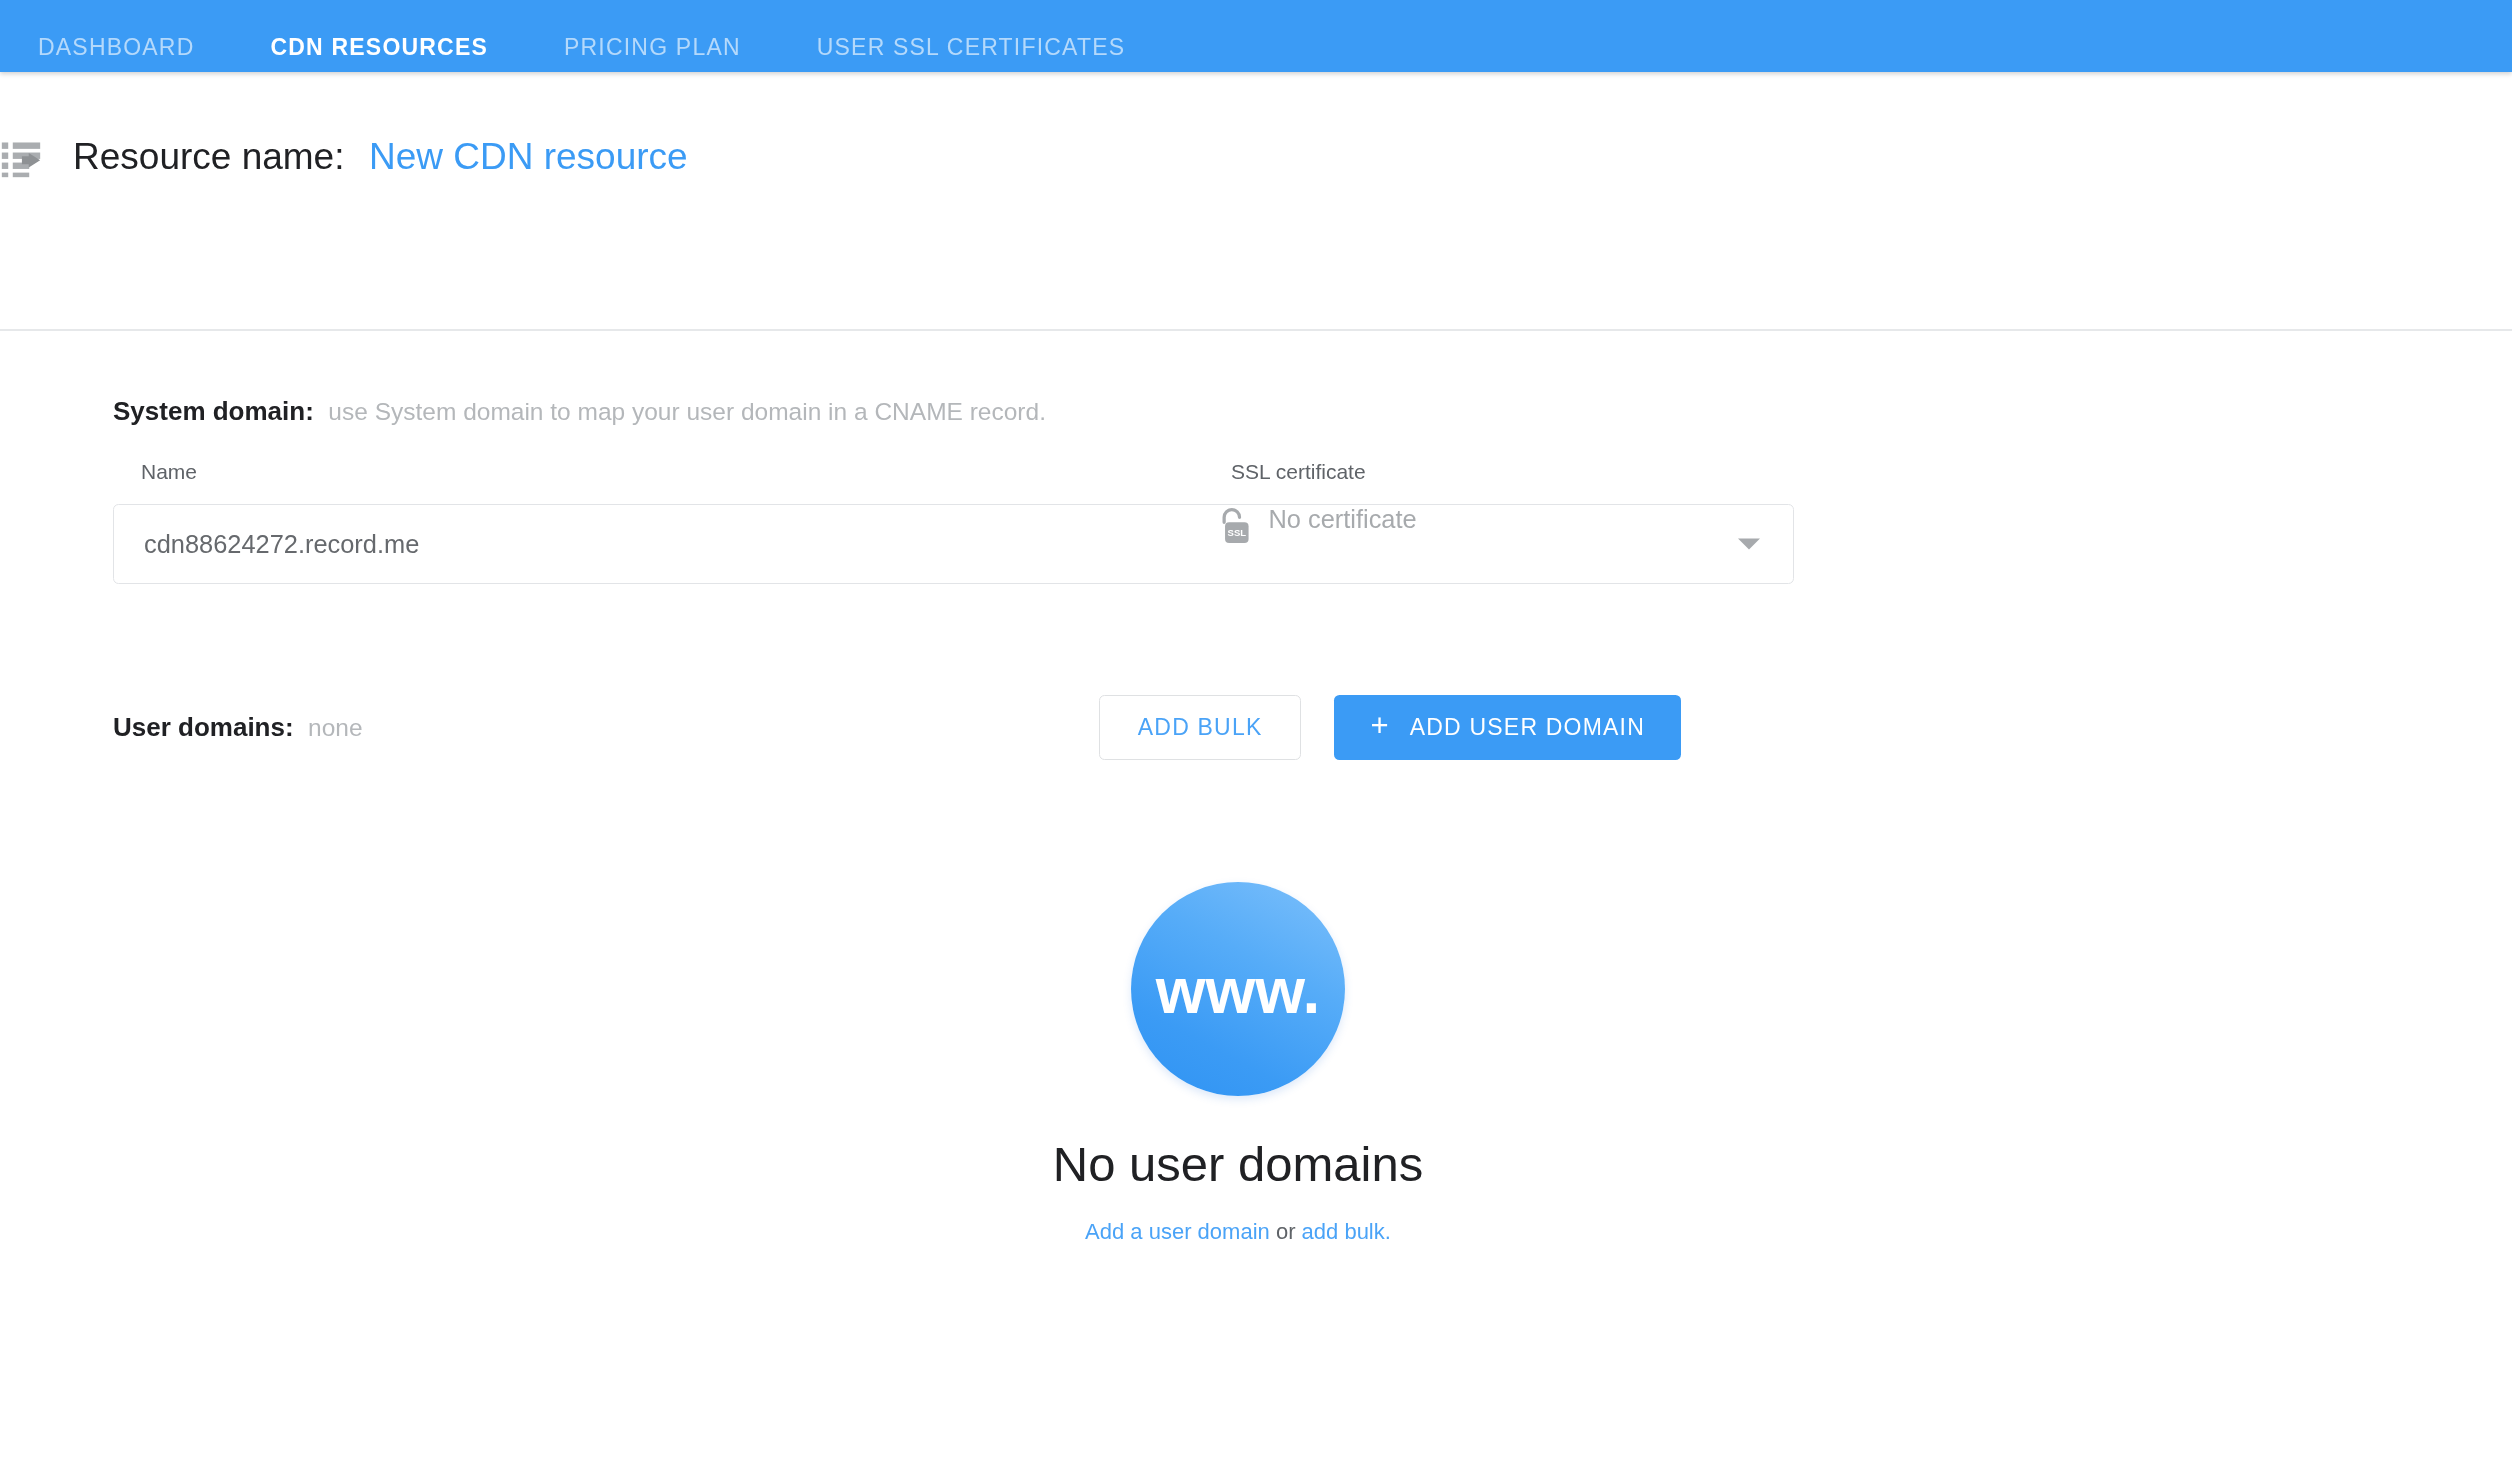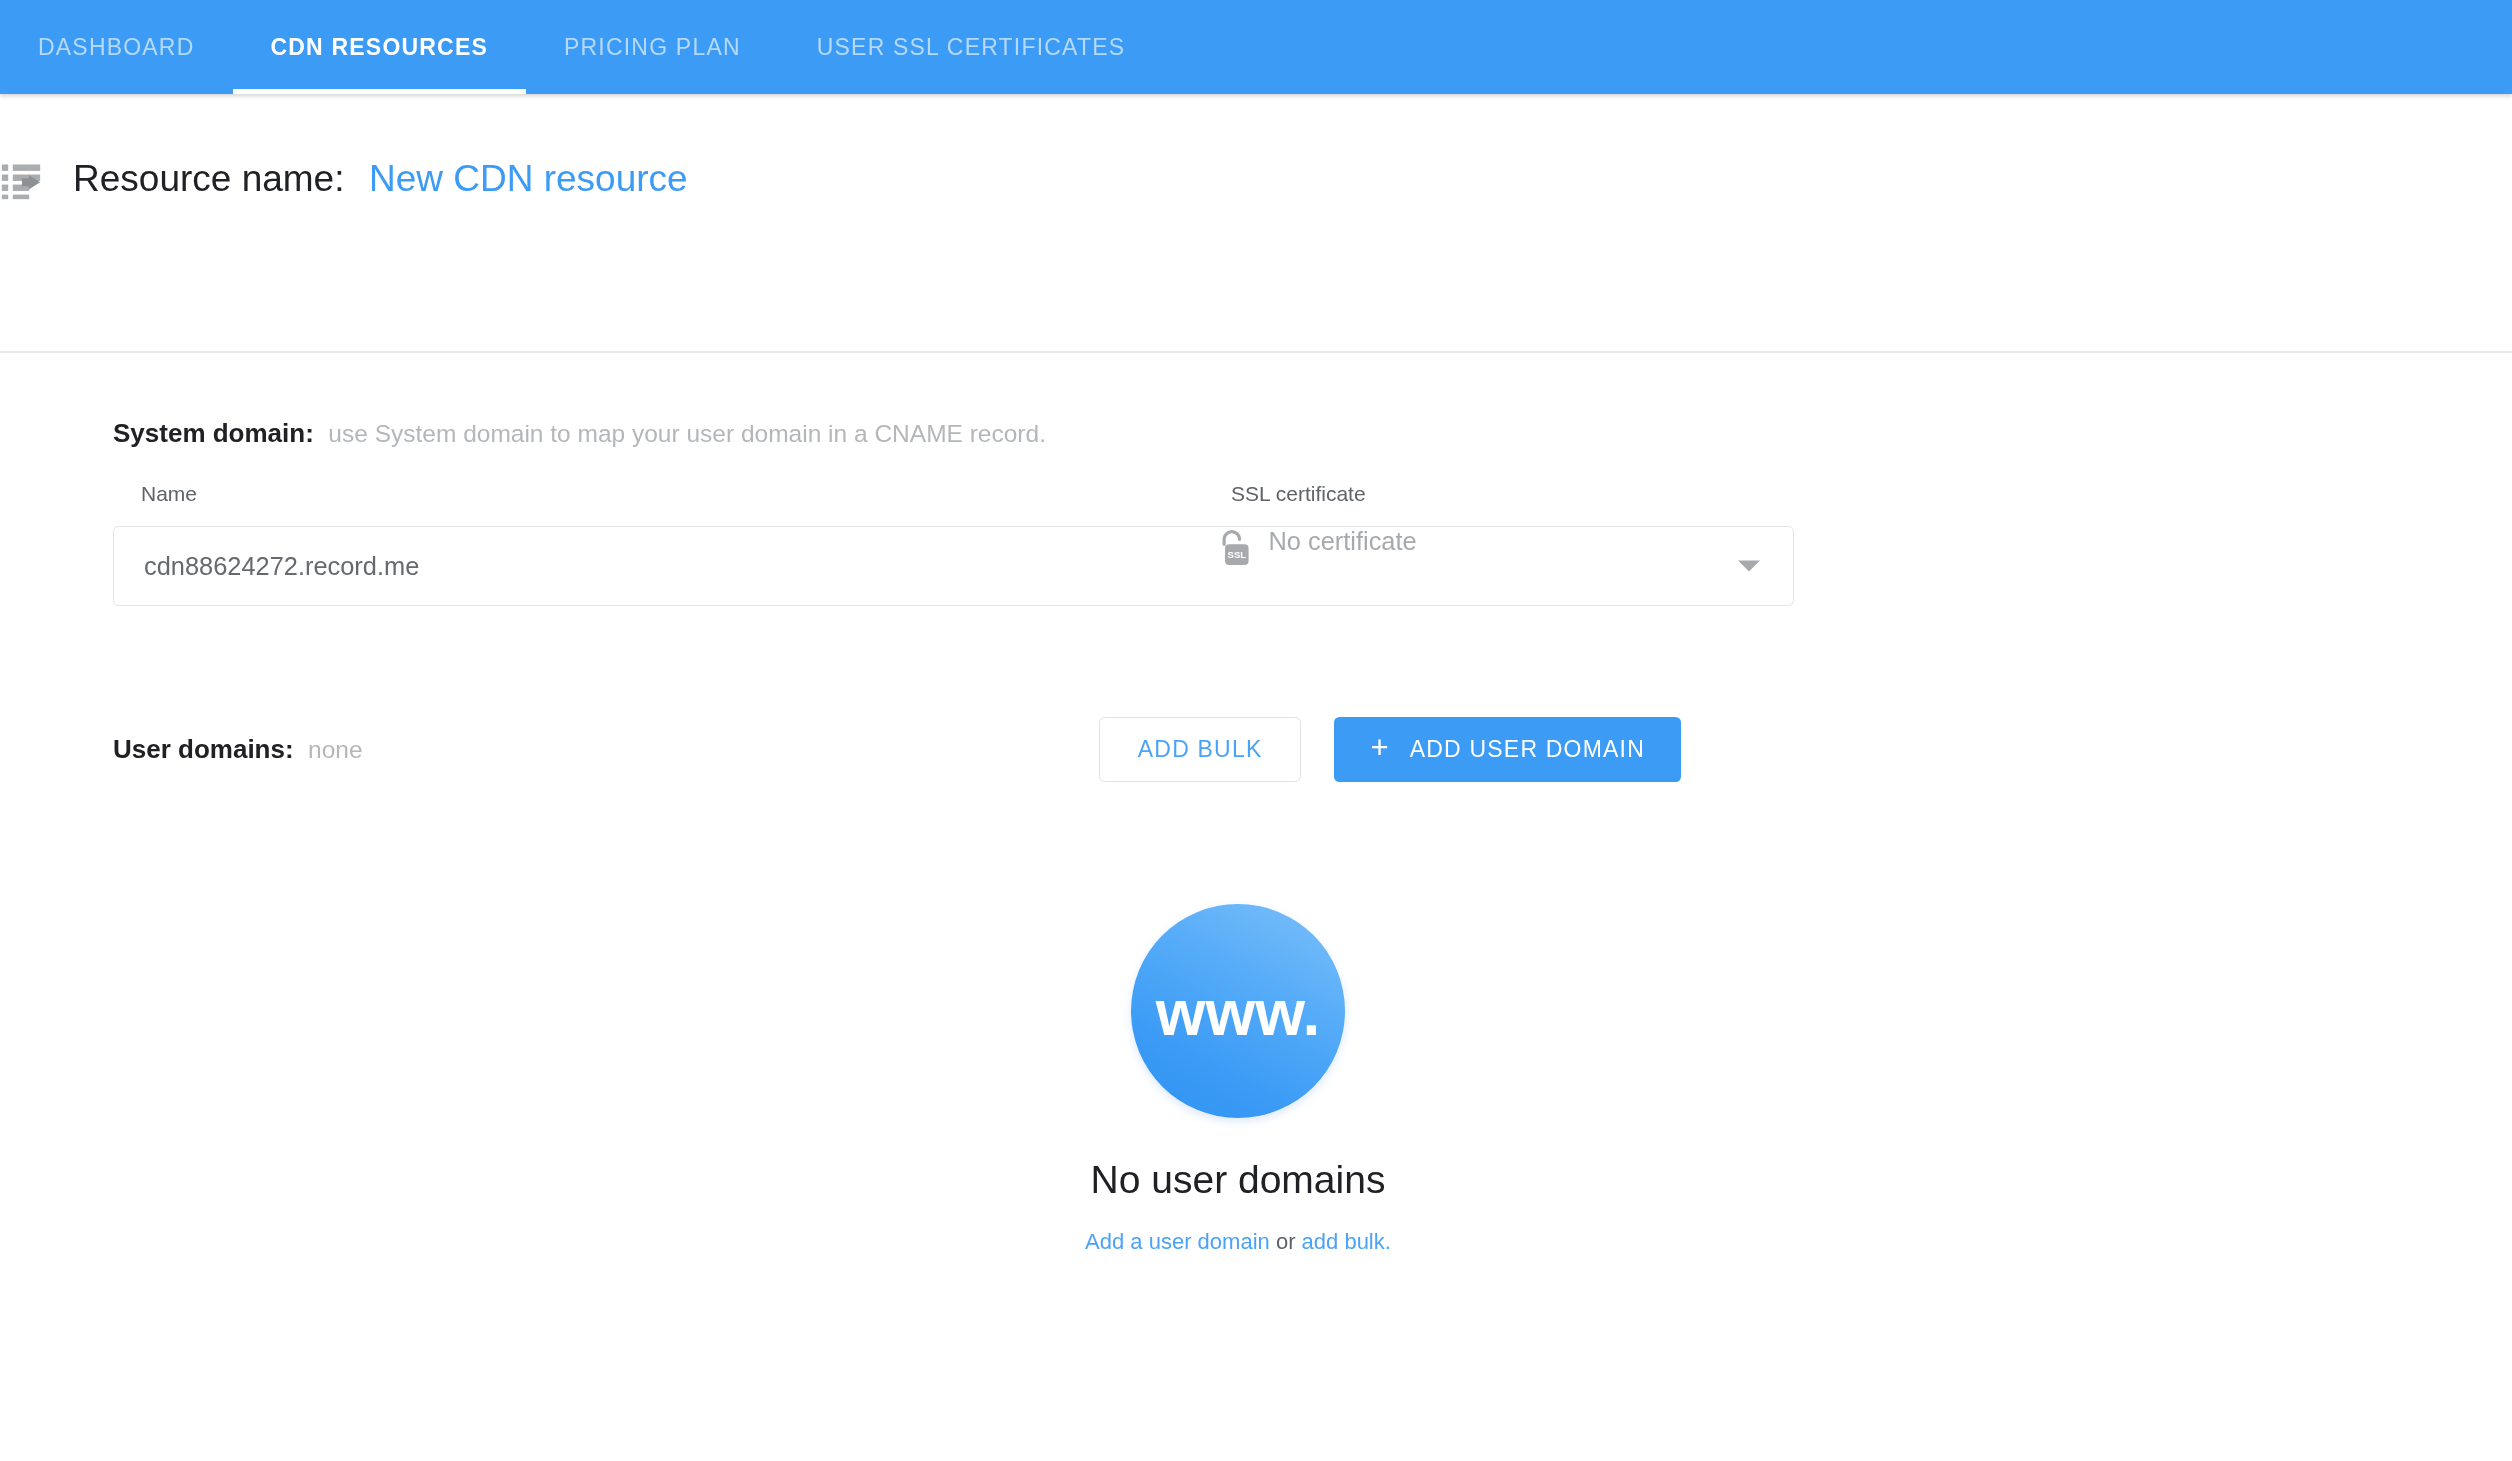--- a/index.html
+++ b/index.html
@@ -12,21 +12,21 @@
     height: 1462px;
     font-family: "Liberation Sans", sans-serif;
     -webkit-font-smoothing: antialiased;
     overflow: hidden;
     position: relative;
   }
 
   
   .topbar {
     position: relative;
-    height: 94px;
+    height: 72px;
     background: #3b9bf5;
     display: flex;
     align-items: flex-start;
     padding-left: 0;
     box-sizing: border-box;
     box-shadow: 0 1.8px 4.5px rgba(0,0,0,0.18);
     z-index: 5;
   }
   .topnav-item {
     position: relative;
@@ -311,21 +311,21 @@
     color: #ffffff;
     font-size: 64px;
     font-weight: 700;
     letter-spacing: 0px;
     line-height: 1;
     transform: translateY(1.8px);
     text-align: center;
   }
   .empty-title {
     margin-top: 40px;
-    font-size: 39px;
+    font-size: 49px;
     color: #202124;
     margin-left: -36px;
   }
   .empty-sub {
     margin-top: 27px;
     font-size: 22px;
     color: #5f6368;
     margin-left: -36px;
   }
   .empty-sub a {

